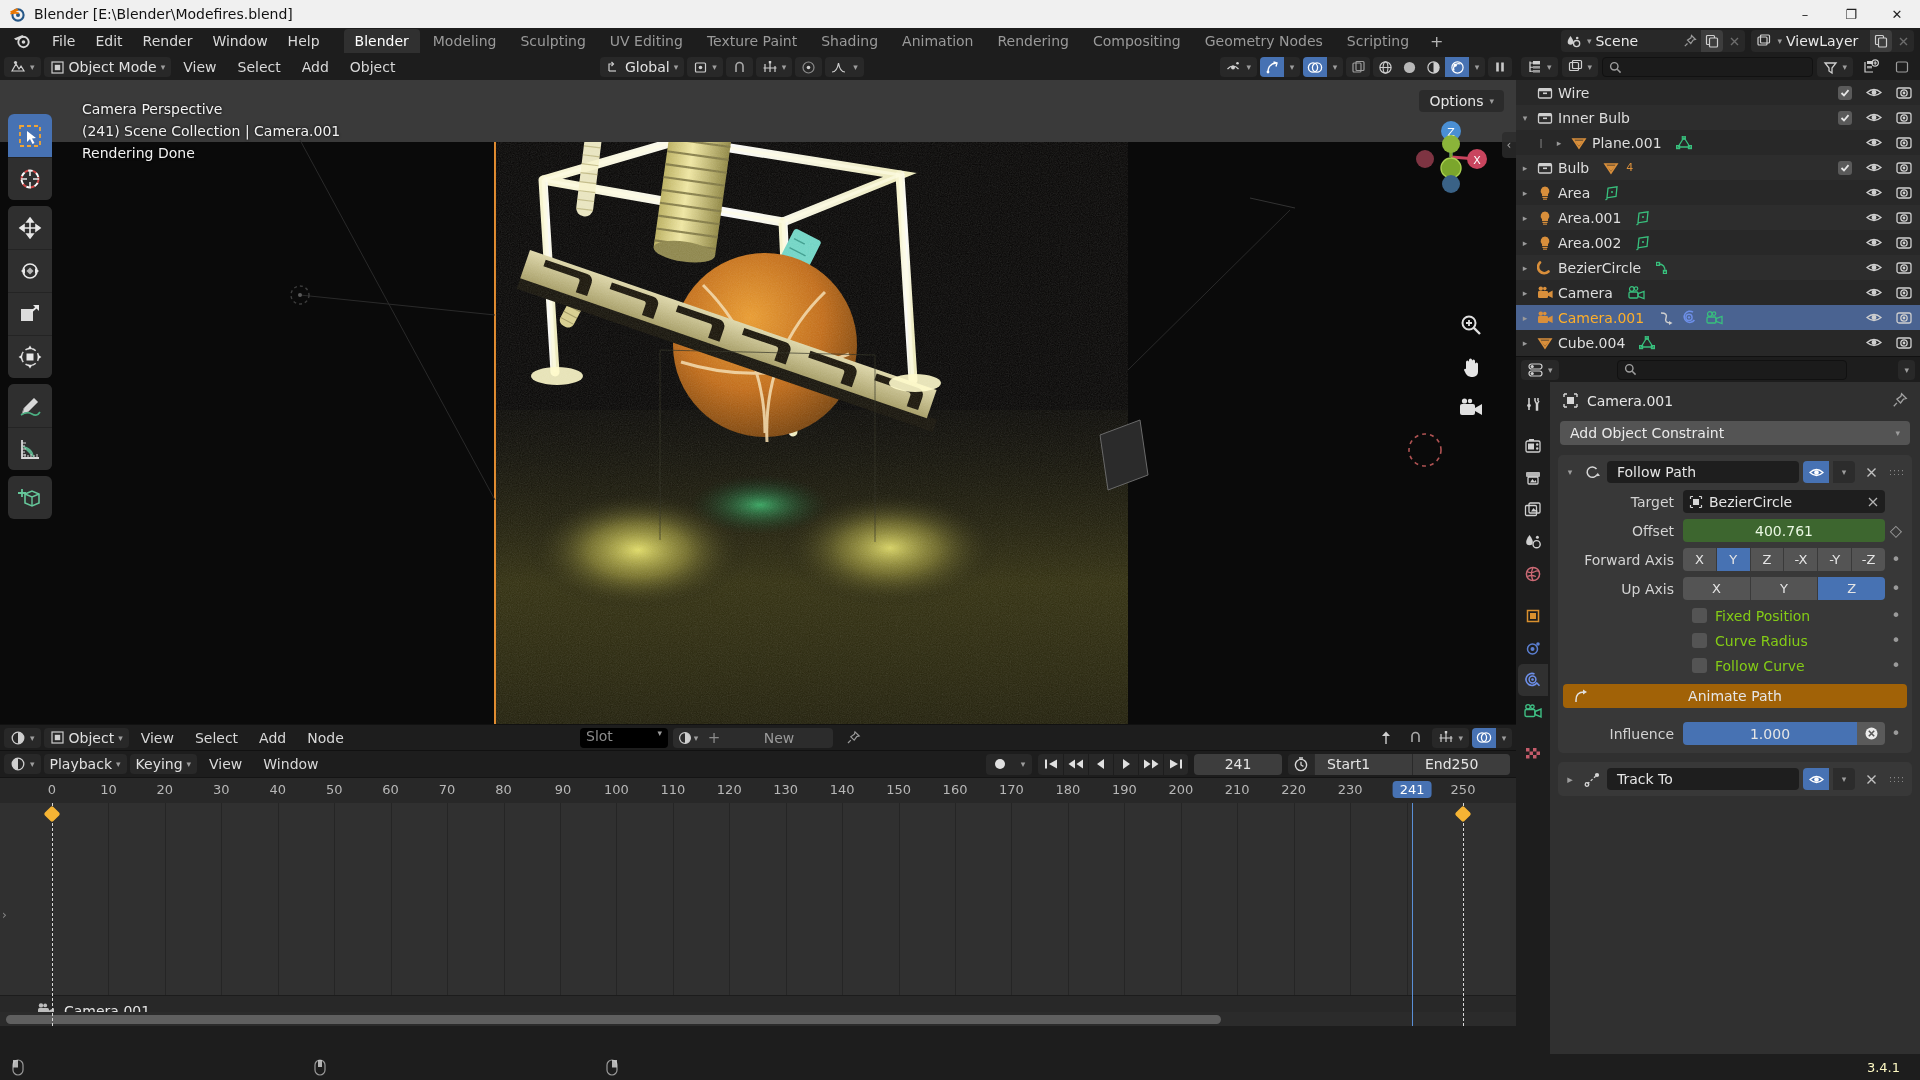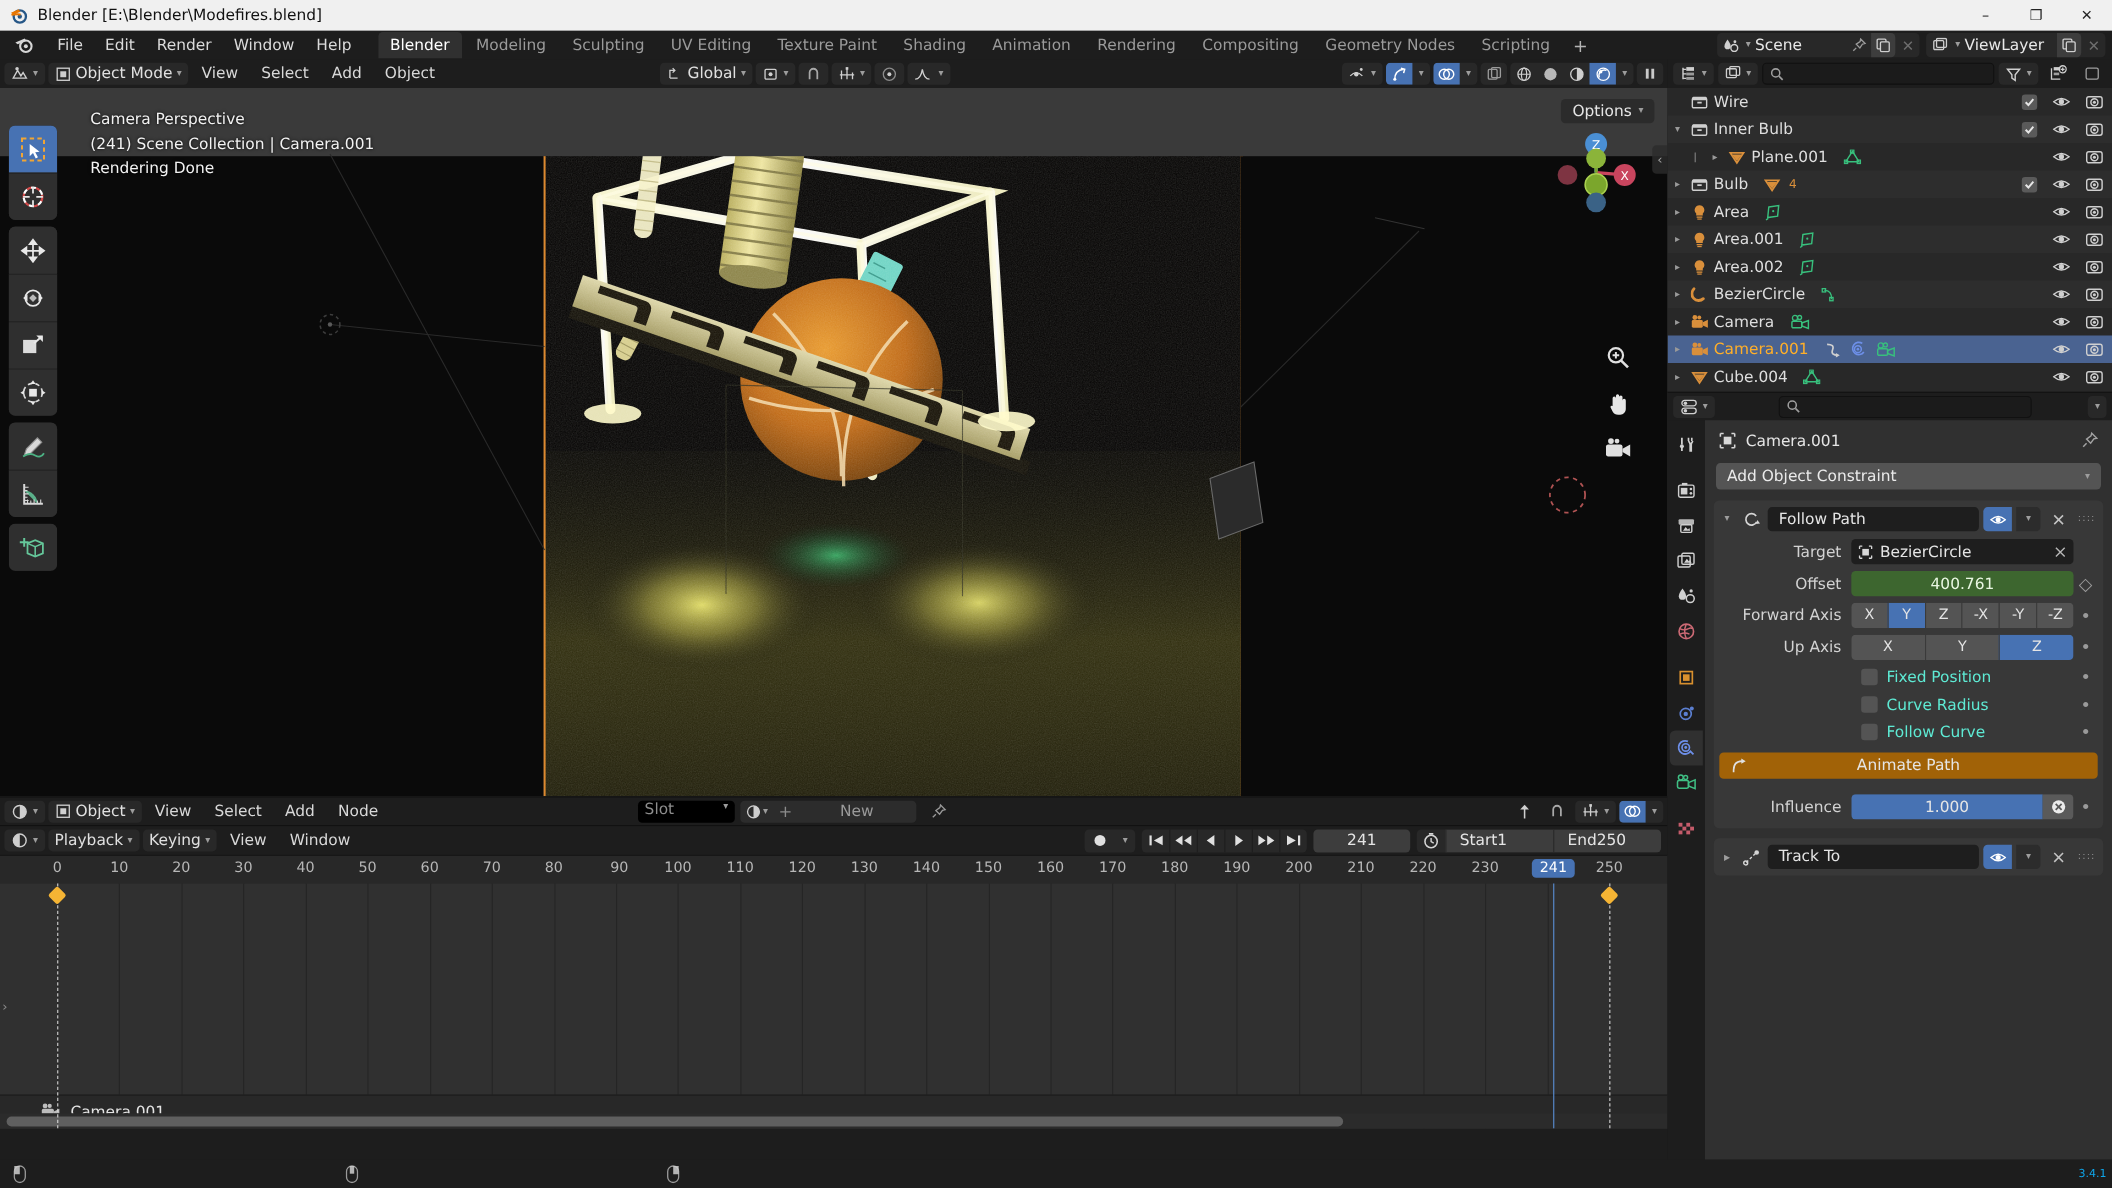--- a/index.html
+++ b/index.html
@@ -238,40 +238,40 @@
     align-items: center; padding: 0 6px; gap: 6px; font-size: 14px;
   }
   .field.green { background: #3d662f; justify-content: center; color: #e9f7e2; }
   .dot-anim { width: 22px; text-align: center; color: #9a9a9a; font-size: 16px; }
   .axis-grp { flex: 1; display: flex; height: 23px; border-radius: 4px; overflow: hidden; }
   .axis { flex: 1; background: #545454; display: flex; align-items: center; justify-content: center; font-size: 13px; }
   .axis + .axis { border-left: 1px solid #3a3a3a; }
   .axis.on { background: #4772b3; }
   .chk-row { display: flex; align-items: center; margin-top: 6px; padding-left: 129px; }
   .chk { width: 15px; height: 15px; background: #545454; border-radius: 3px; margin-right: 8px; }
-  .chk-lbl { font-size: 14px; color: #5eead4; flex: 1; }
+  .chk-lbl { font-size: 14px; color: #84cc16; flex: 1; }
   .anim-path {
     margin-top: 9px; height: 24px; background: #a16207; border-radius: 4px;
     display: flex; align-items: center; justify-content: center; position: relative; font-size: 14px;
   }
   .anim-path .ap-ico { position: absolute; left: 10px; }
   .influence-row { display: flex; align-items: center; margin-top: 14px; }
   .infl-field {
     flex: 1; height: 23px; display: flex; border-radius: 4px; overflow: hidden;
   }
   .infl-bar { flex: 1; background: #4772b3; display: flex; align-items: center; justify-content: center; font-size: 14px; }
   .infl-x { width: 28px; background: #5a5a5a; display: flex; align-items: center; justify-content: center; }
   .collapsed-card { margin: 9px 8px 0 8px; background: #383838; border-radius: 5px; padding: 5px; }
 
   
   .statusbar {
     position: absolute; bottom: 0; left: 0; width: 1920px; height: 26px; background: #1d1d1d;
     display: flex; align-items: center; padding: 0 12px; gap: 40px; font-size: 13px; color: #b0b0b0;
   }
-  .statusbar .ver { position: absolute; right: 5px; color: #0ea5e9; font-size: 10px; }
+  .statusbar .ver { position: absolute; right: 20px; color: #fef9c3; font-size: 13px; }
   .sb-hint { display: flex; align-items: center; gap: 6px; }
 
   svg { display: block; }
   .noise { position:absolute; inset:0; opacity:.55; mix-blend-mode:screen; pointer-events:none;}
 </style>
 </head>
 <body>
 
 <div class="app">
 

